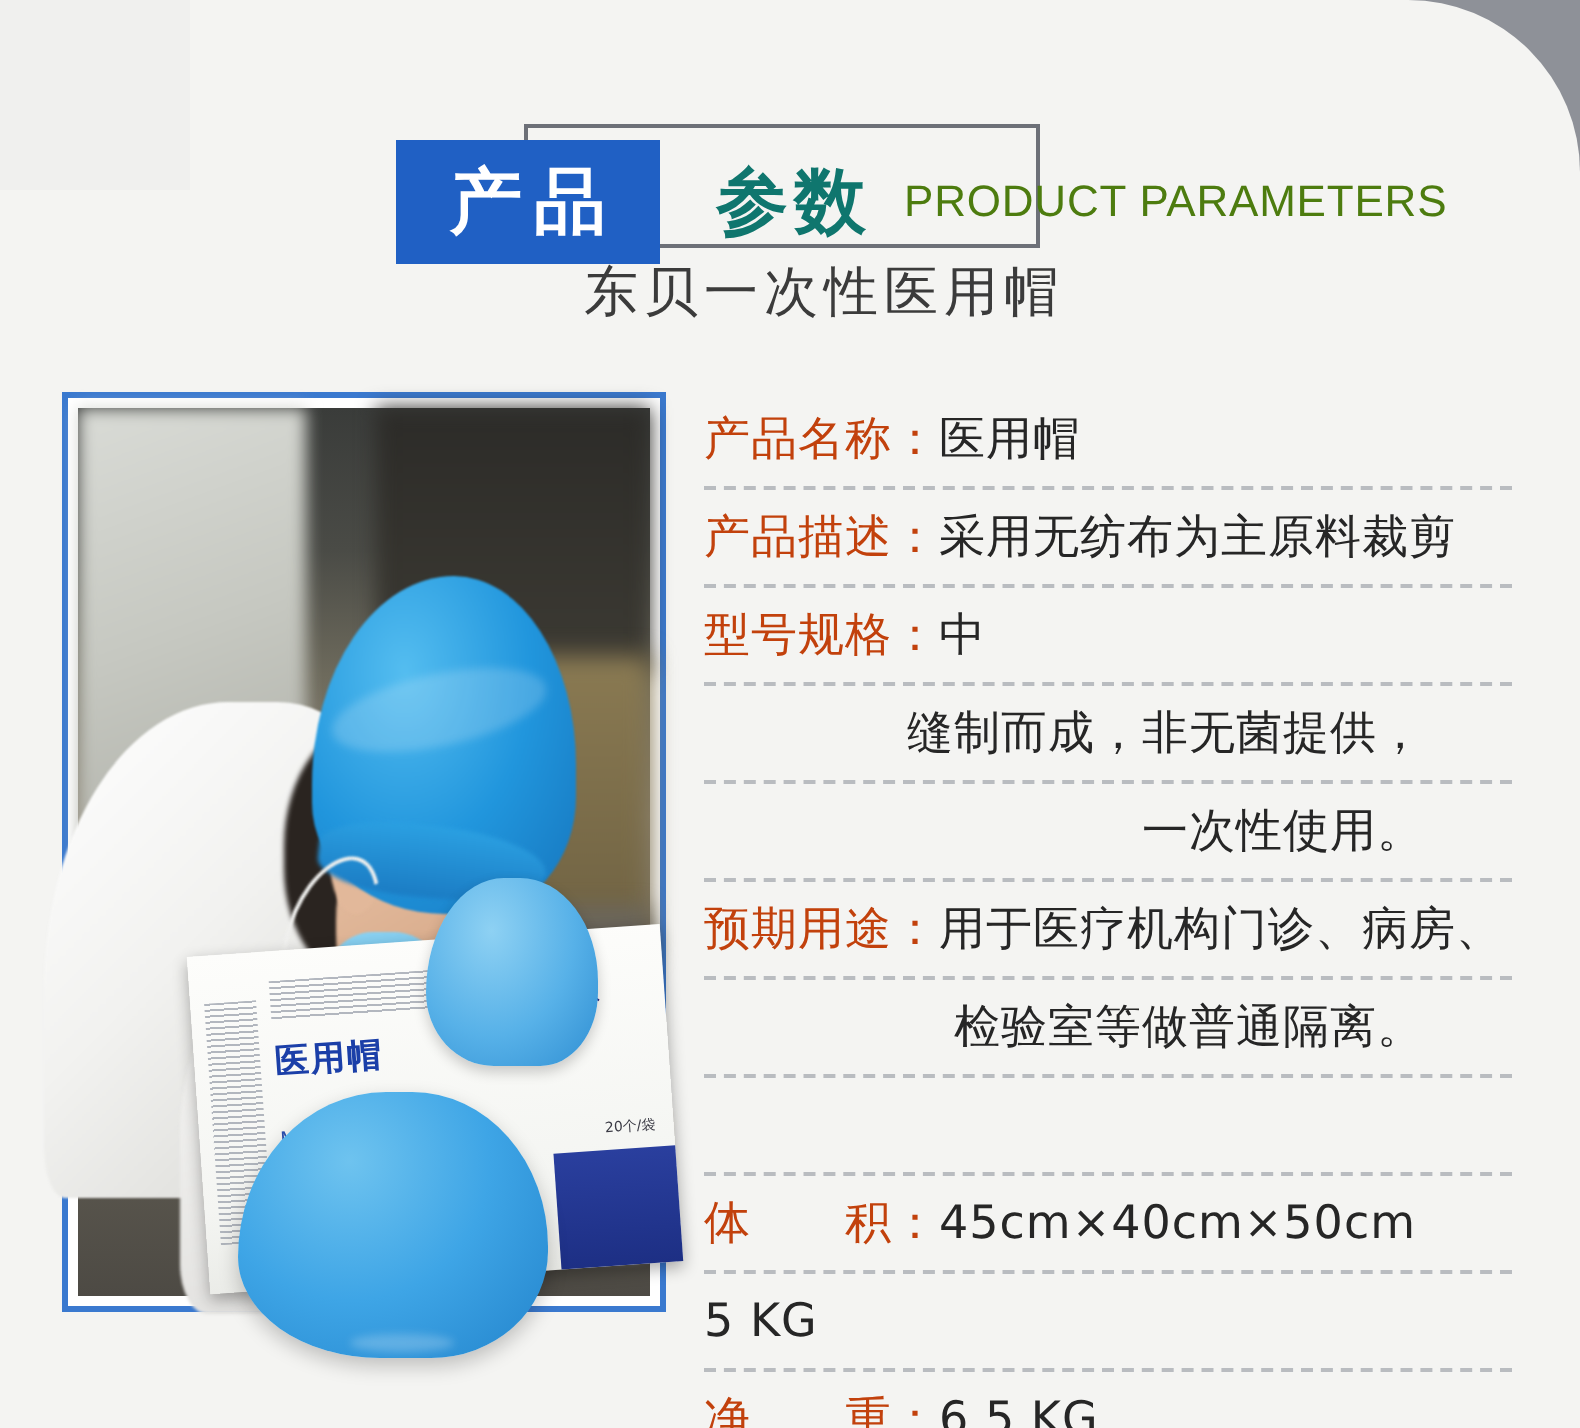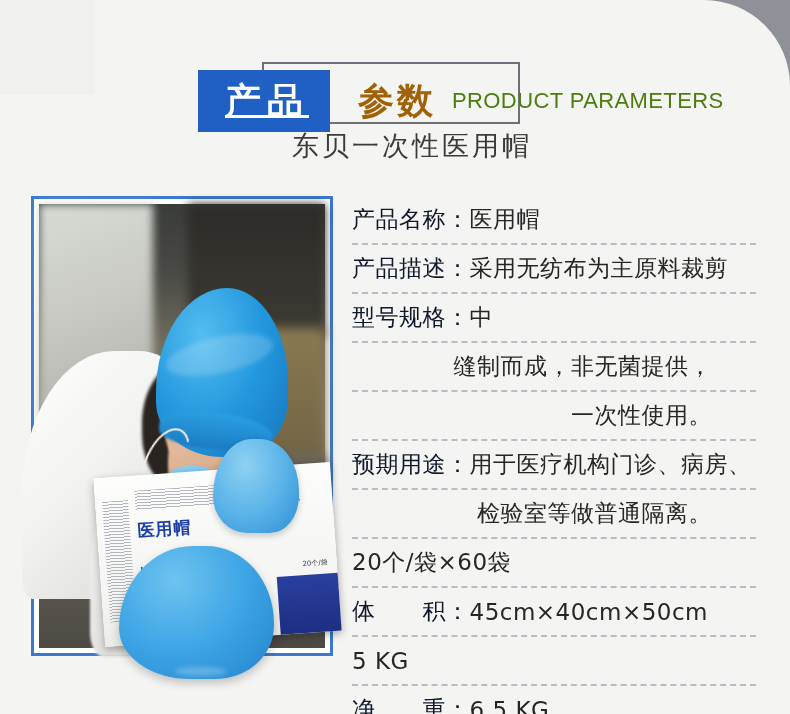--- a/index.html
+++ b/index.html
@@ -54,29 +54,28 @@
     width: 132px; height: 62px;
     display: flex;
     align-items: center;
     justify-content: center;
     color: #ffffff;
     font-size: 36px;
     font-weight: bold;
     letter-spacing: 6px;
     text-indent: 6px;
     font-family: "DejaVu Sans", "Liberation Sans", sans-serif;
-    text-decoration: underline;
   }
   .hdr-cn2 {
     position: absolute;
     left: 358px; top: 42px;
     height: 62px;
     display: flex;
     align-items: center;
-    color: #a16207;
+    color: #0f766e;
     font-size: 36px;
     font-weight: bold;
     letter-spacing: 3px;
     font-family: "DejaVu Sans", "Liberation Sans", sans-serif;
   }
   .hdr-en {
     position: absolute;
     left: 452px; top: 42px;
     height: 62px;
     display: flex;
@@ -337,21 +336,21 @@
   }
   .spec-row {
     position: relative;
     height: 47px;
     border-bottom: 2px dashed #b9bcc0;
     display: flex;
     align-items: center;
     white-space: nowrap;
   }
   .spec-label {
-    color: #0f172a;
+    color: #c2410c;
     font-size: 23px;
     letter-spacing: 0.5px;
     font-family: "DejaVu Sans", "Liberation Sans", sans-serif;
   }
   .spec-value {
     color: #262626;
     font-size: 23px;
     letter-spacing: 0.5px;
     font-family: "DejaVu Sans", "Liberation Sans", sans-serif;
   }
@@ -436,21 +435,20 @@
         <span class="spec-value">一次性使用。</span>
       </div>
       <div class="spec-row">
         <span class="spec-label">预期用途：</span>
         <span class="spec-value">用于医疗机构门诊、病房、</span>
       </div>
       <div class="spec-row cont">
         <span class="spec-value">检验室等做普通隔离。</span>
       </div>
       <div class="spec-row">
-        <span class="spec-value">20个/袋×60袋</span>
       </div>
       <div class="spec-row">
         <span class="spec-label">体　　积：</span>
         <span class="spec-value">45cm×40cm×50cm</span>
       </div>
       <div class="spec-row">
         <span class="spec-value">5 KG</span>
       </div>
       <div class="spec-row">
         <span class="spec-label">净　　重：</span>

